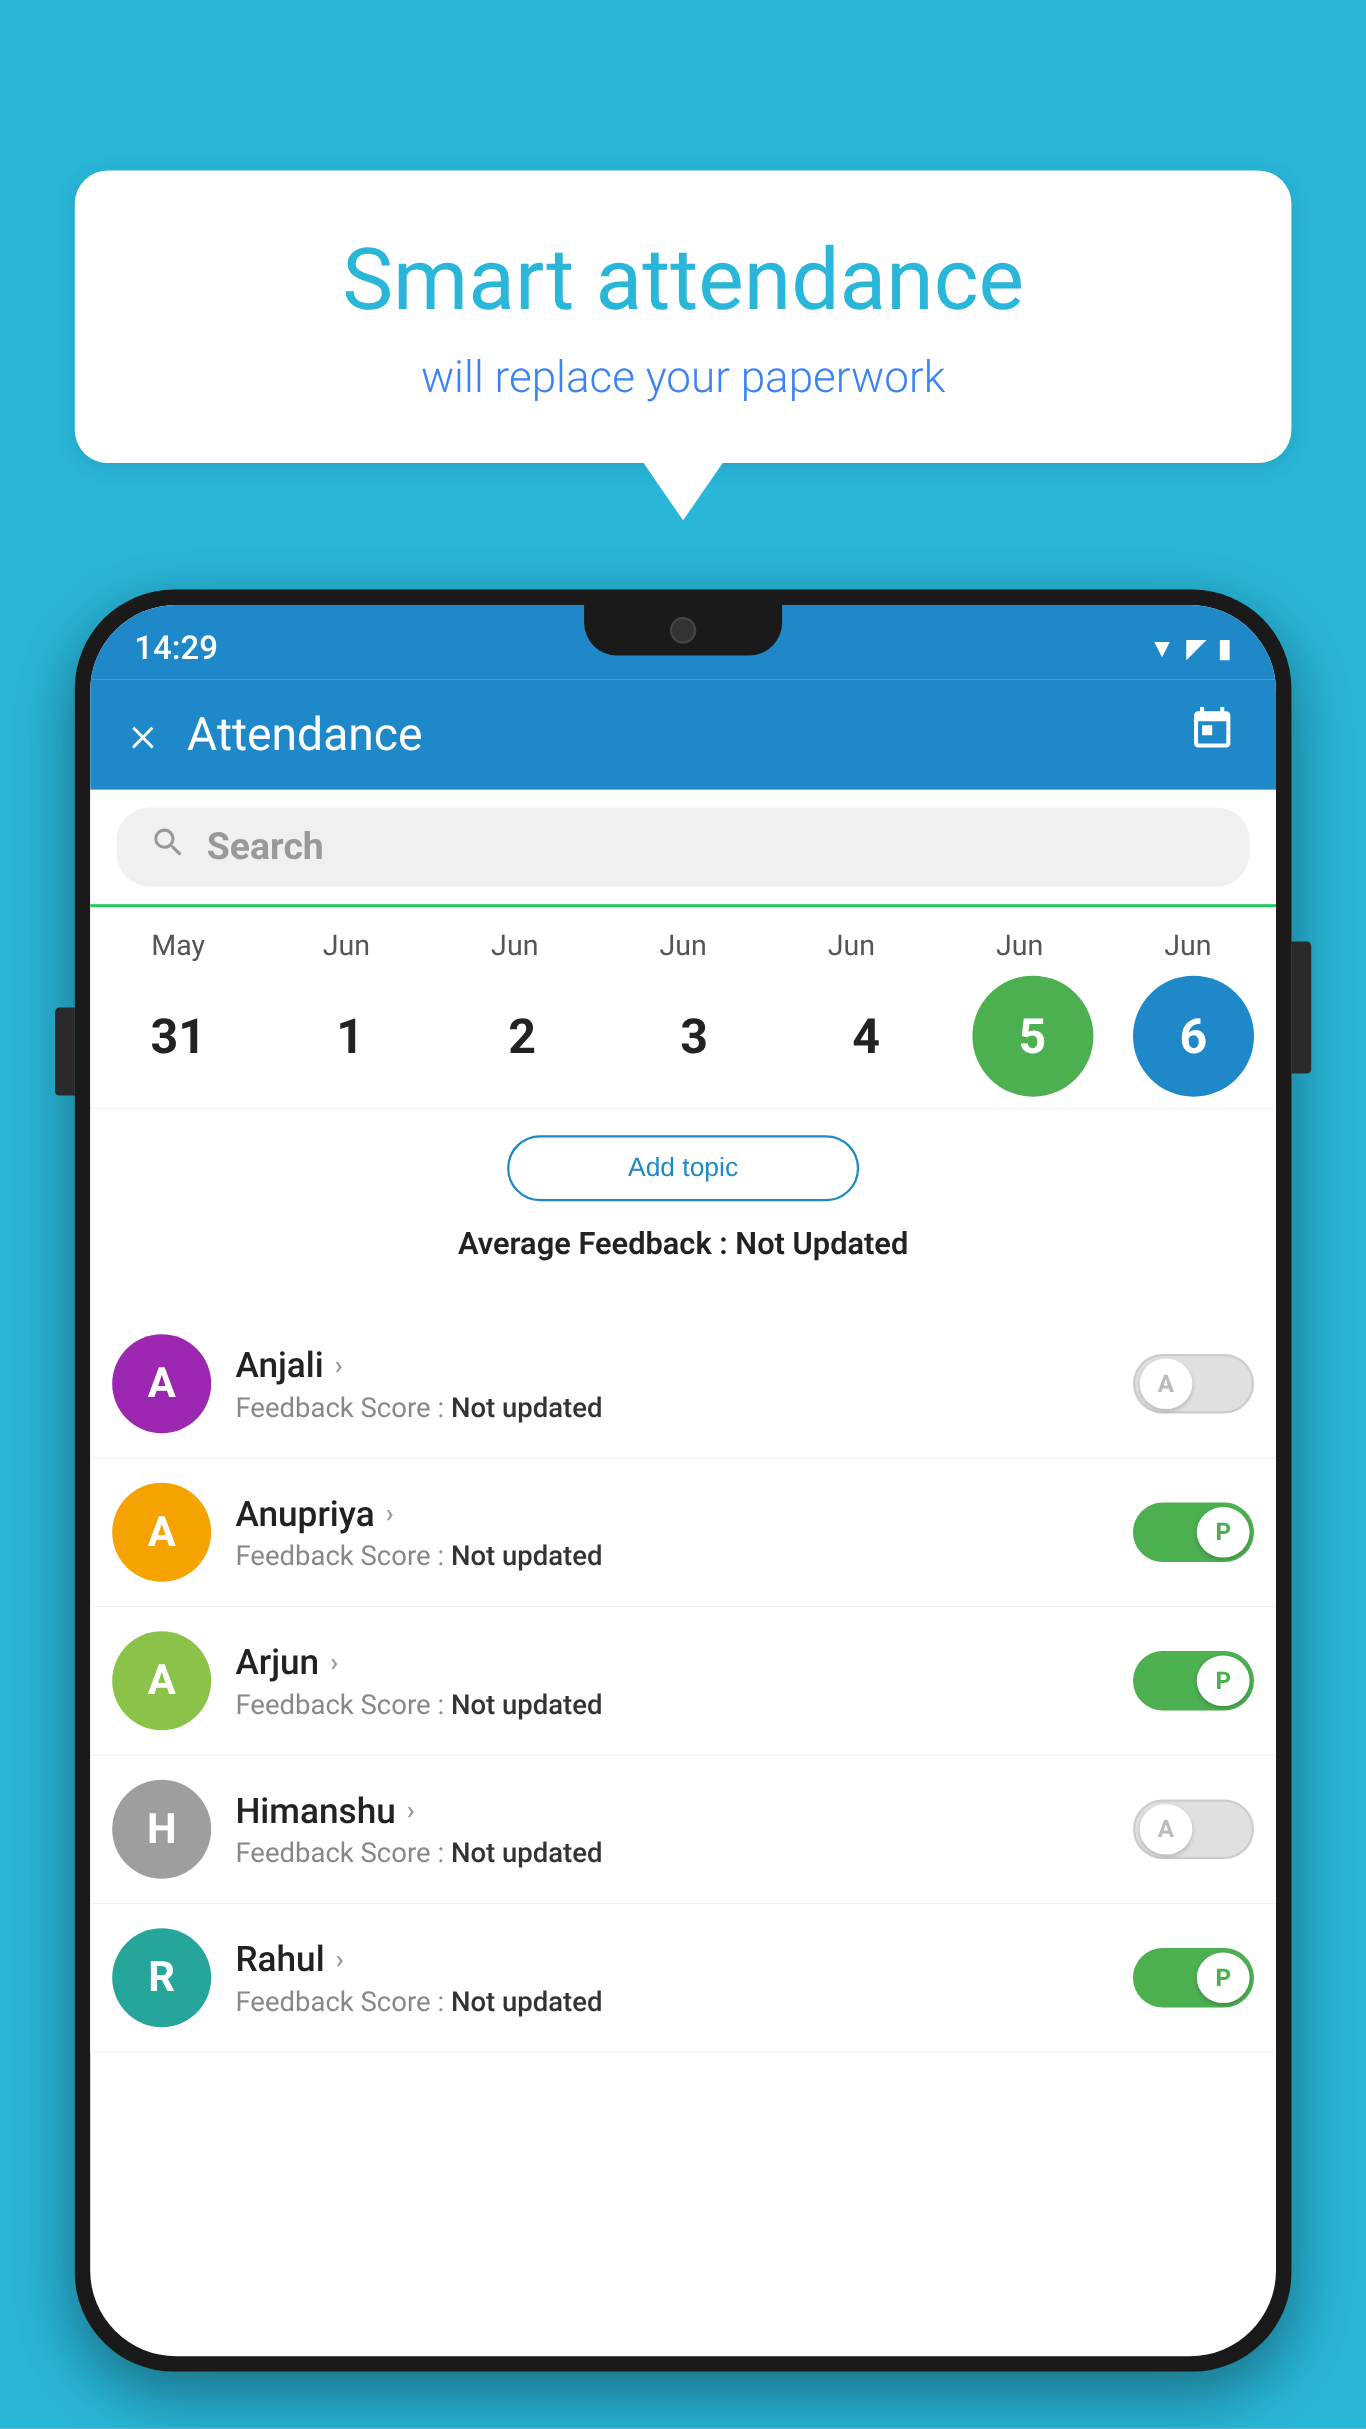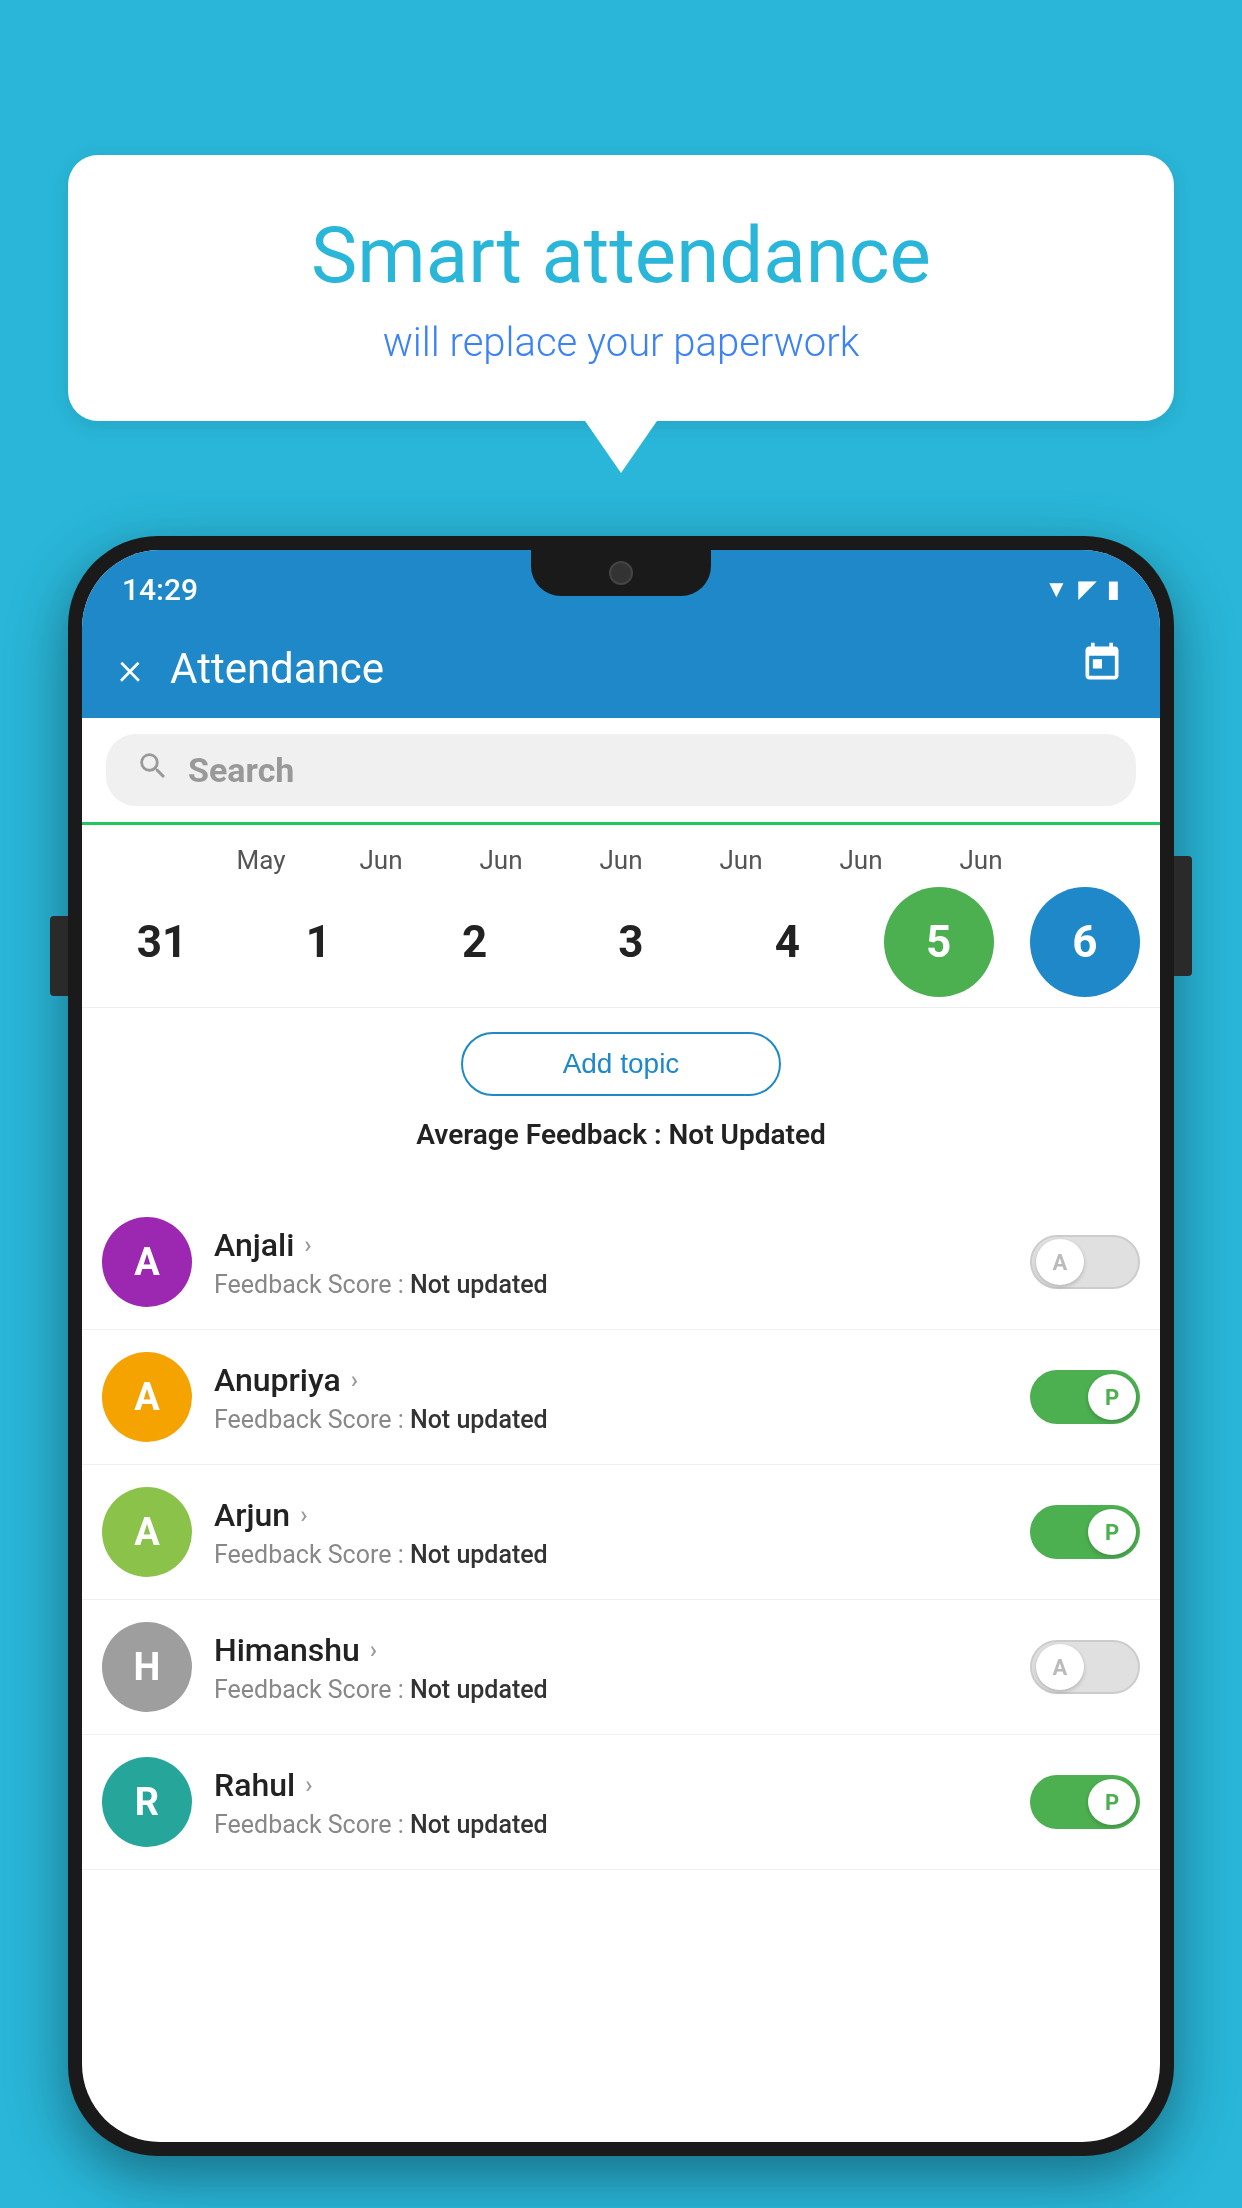--- a/index.html
+++ b/index.html
@@ -224,21 +224,21 @@
 
     
     .calendar-strip {
       padding: 20px 20px 10px 20px;
       background: white;
       border-bottom: 1px solid #eee;
     }
 
     .month-row {
       display: flex;
-      justify-content: center;
+      justify-content: space-between;
       margin-bottom: 12px;
     }
 
     .month-label {
       font-size: 26px;
       color: #555;
       text-align: center;
       width: 120px;
     }
 
@@ -291,21 +291,21 @@
     }
 
     .add-topic-btn {
       display: block;
       margin: 0 auto 22px auto;
       border: 2px solid #1e88c8;
       border-radius: 40px;
       padding: 14px 52px;
       background: white;
       color: #1e88c8;
-      font-size: 28px;
+      font-size: 24px;
       cursor: pointer;
       text-align: center;
       width: 320px;
     }
 
     .avg-feedback {
       text-align: center;
       font-size: 28px;
       color: #888;
       margin-bottom: 20px;

